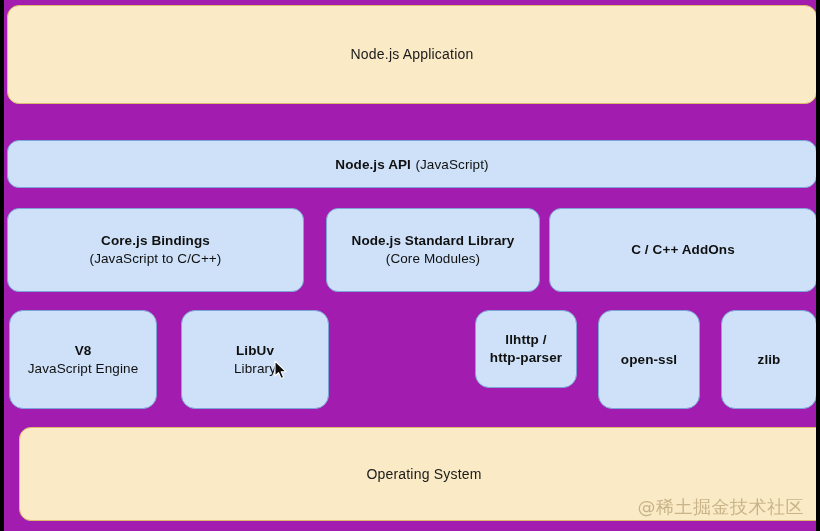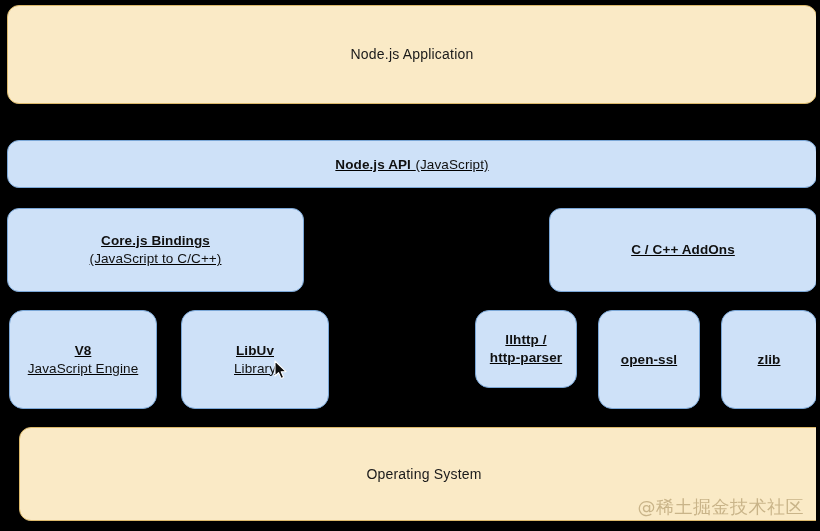--- a/index.html
+++ b/index.html
@@ -11,21 +11,21 @@
     width: 820px;
     height: 531px;
     font-family: "Liberation Sans", sans-serif;
     overflow: hidden;
   }
 
   #diagram {
     position: relative;
     width: 820px;
     height: 531px;
-    background: #000000;
+    background: #a21caf;
     box-sizing: border-box;
     border-left: 4px solid #000000;
     border-right: 4px solid #000000;
     overflow: hidden;
   }
 
   .box {
     position: absolute;
     box-sizing: border-box;
     display: flex;
@@ -39,21 +39,20 @@
   .box.cream {
     background: #faeac6;
     border: 1px solid #dcb96b;
     border-radius: 12px;
   }
 
   .box.blue {
     background: #cee1f8;
     border: 1px solid #7ba7d7;
     border-radius: 12px;
-    text-decoration: underline;
   }
 
   .box.blue.small {
     border-radius: 14px;
   }
 
   .line-primary {
     color: #101010;
     font-size: 13.5px;
     font-weight: bold;
@@ -201,20 +200,24 @@
     <span class="inline-row">
       <span class="line-primary">Node.js API</span><span>&nbsp;</span><span class="line-secondary">(JavaScript)</span>
     </span>
   </div>
 
   <div class="box blue" id="box-bindings">
     <span class="line-primary">Core.js Bindings</span>
     <span class="line-secondary">(JavaScript to C/C++)</span>
   </div>
 
+  <div class="box blue" id="box-stdlib">
+    <span class="line-primary">Node.js Standard Library</span>
+    <span class="line-secondary">(Core Modules)</span>
+  </div>
 
   <div class="box blue" id="box-addons">
     <span class="line-primary">C / C++ AddOns</span>
   </div>
 
   <div class="box blue small" id="box-v8">
     <span class="line-primary">V8</span>
     <span class="line-secondary">JavaScript Engine</span>
   </div>
 

